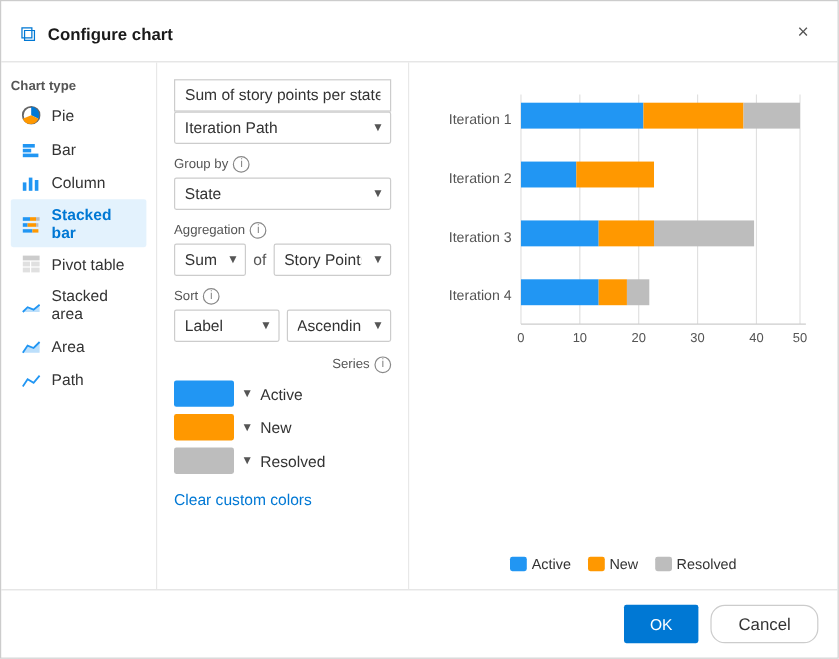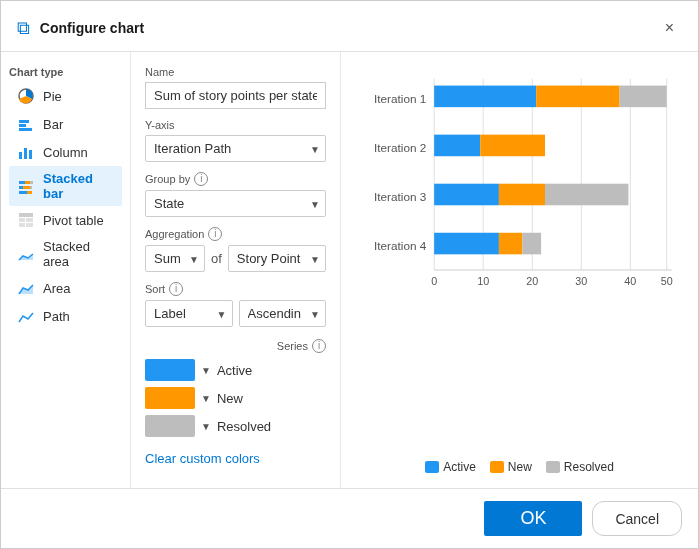--- a/index.html
+++ b/index.html
@@ -261,22 +261,22 @@
       padding: 12px 16px;
       border-top: 1px solid #e0e0e0;
       display: flex;
       justify-content: flex-end;
       gap: 10px;
     }
     .btn-ok {
       background: #0078d4;
       color: #fff;
       border: none;
-      padding: 7px 36px;
-      font-size: 18px;
+      padding: 7px 22px;
+      font-size: 13px;
       border-radius: 2px;
       cursor: pointer;
     }
     .btn-cancel {
       background: #fff;
       color: #333;
       border: 1px solid #ccc;
       padding: 7px 22px;
       font-size: 14px;
       border-radius: 12px;
@@ -383,24 +383,22 @@
               <svg width="16" height="16" viewBox="0 0 16 16">
                 <polyline points="1,14 5,8 10,11 15,5" fill="none" stroke="#2196f3" stroke-width="1.5"></polyline>
               </svg>
             </span>
             <span>Path</span>
           </div>
         </div>
     </div>
 
     <div class="config-panel">
-      <div class="field-label">Name</div>
       <input class="text-input" type="text" value="Sum of story points per state" style="">
 
-      <div class="field-label">Y-axis</div>
       <div class="select-wrapper">
         <select class="select-box">
           <option>Iteration Path</option>
         </select>
         <span class="select-arrow">▼</span>
       </div>
 
       <div class="field-label">
         <span>Group by</span>
         <span class="info-icon">i</span>

